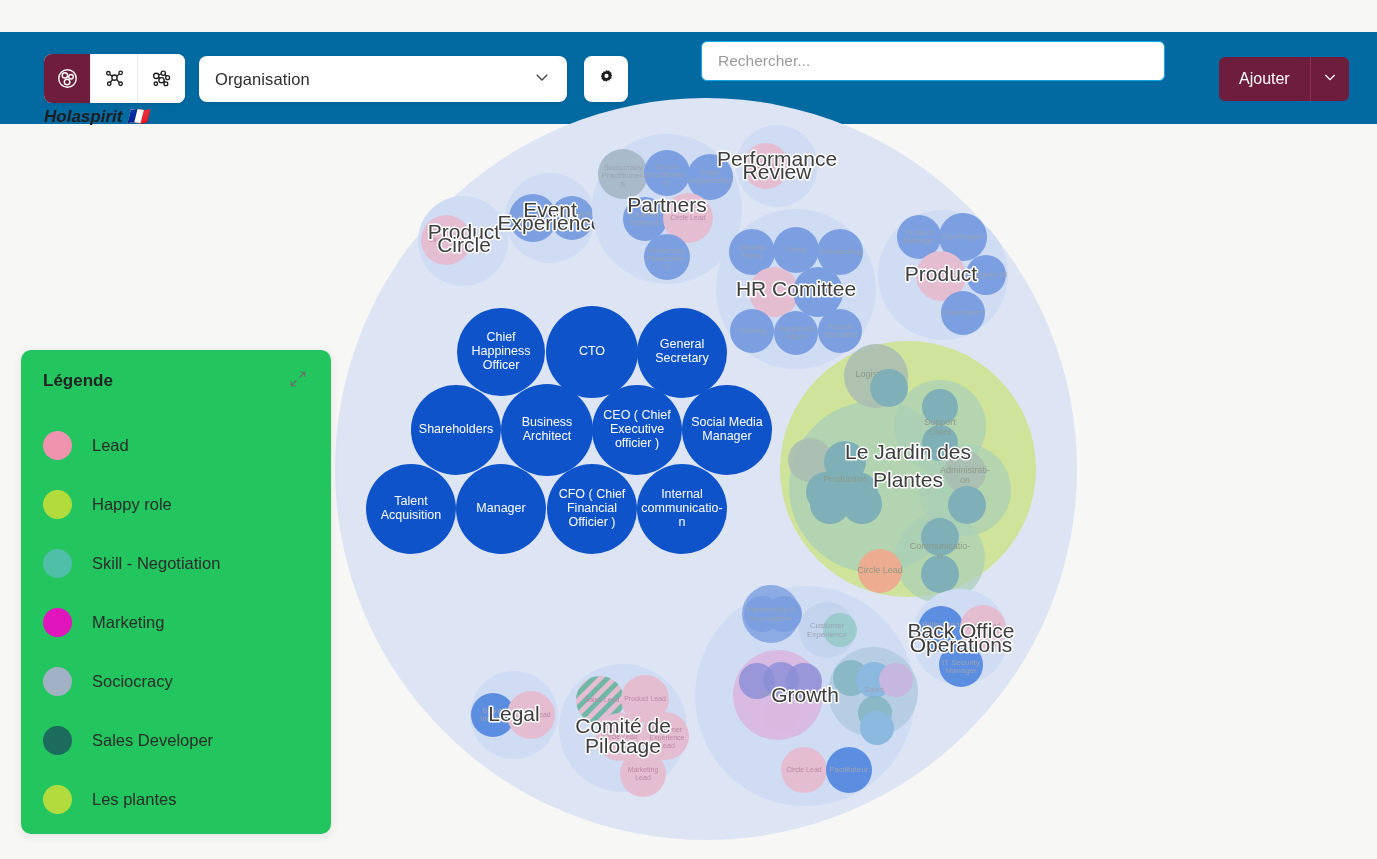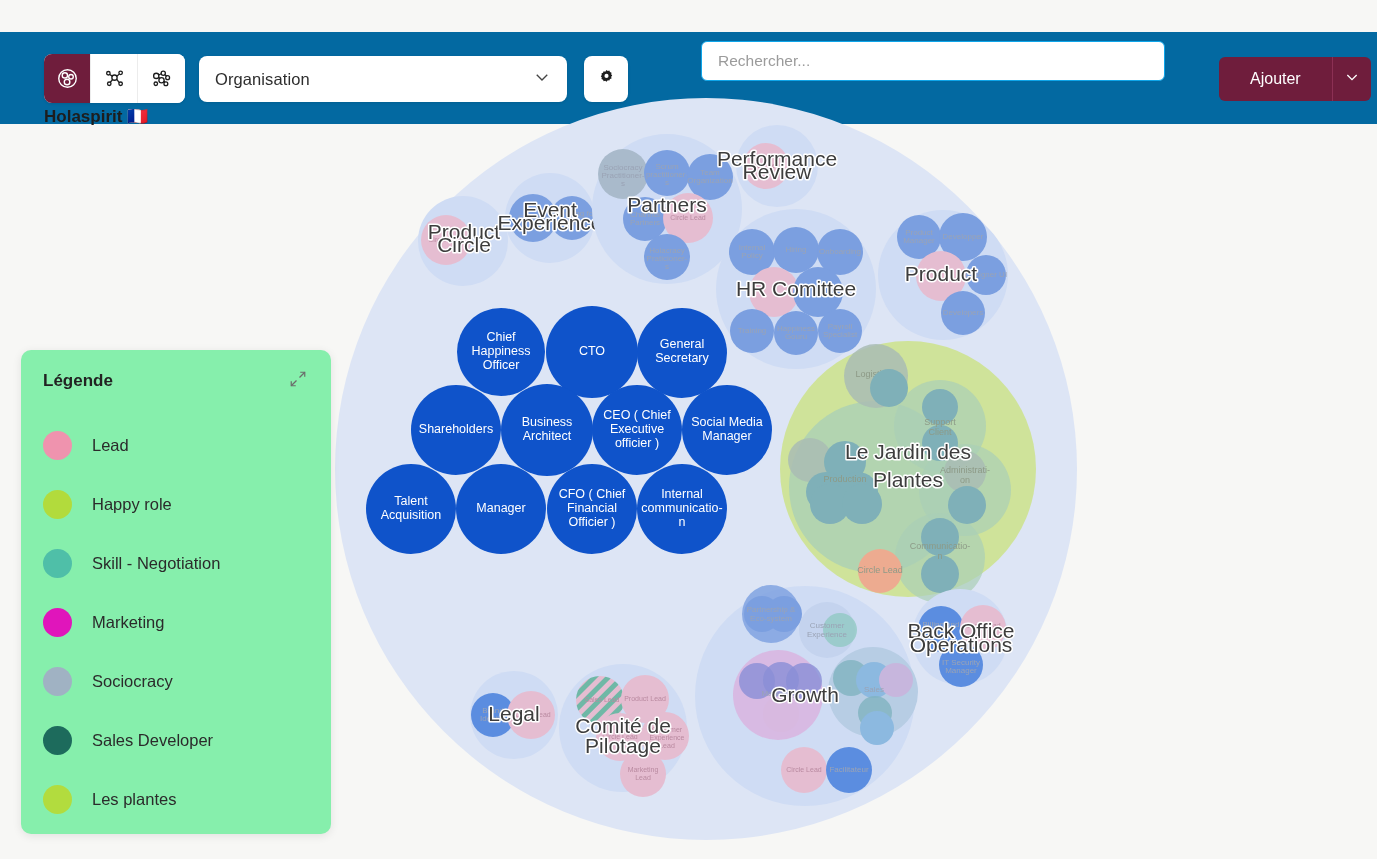--- a/index.html
+++ b/index.html
@@ -62,39 +62,39 @@
     font-family: "Liberation Sans", sans-serif;
   }
   .search-box input::placeholder { color: #9b9b9b; }
   .add-group {
     position: absolute; left: 1219px; top: 25px;
     height: 44px; display: flex; border-radius: 6px; overflow: hidden;
   }
   .add-main {
     background: #6f1d3c; color: #ffffff; font-size: 16px;
     display: flex; align-items: center; justify-content: center;
-    padding: 0 31px; cursor: pointer;
+    padding: 0 20px; cursor: pointer;
     border-right: 1px solid #8c3054;
   }
   .add-caret {
     background: #6f1d3c; width: 38px;
     display: flex; align-items: center; justify-content: center; cursor: pointer;
   }
 
   
   .page-title {
     position: absolute; left: 44px; top: 106px;
-    font-size: 17px; font-weight: bold; color: #1d1d1d;
+    font-size: 17px; font-weight: bold; color: #1d1d1d; font-style: italic;
   }
 
   
   .legend {
     position: absolute; left: 21px; top: 350px;
     width: 310px; height: 484px;
-    background: #86efac; border-radius: 10px;
+    background: #22c55e; border-radius: 10px;
     box-shadow: 0 2px 10px rgba(0,0,0,0.09);
     z-index: 20;
   }
   .legend-head {
     display: flex; align-items: center; justify-content: space-between;
     padding: 18px 22px 0 22px;
   }
   .legend-title { font-size: 17px; font-weight: bold; color: #222; }
   .legend-collapse { cursor: pointer; padding: 2px; }
   .legend-list { padding: 22px 0 0 0; }

